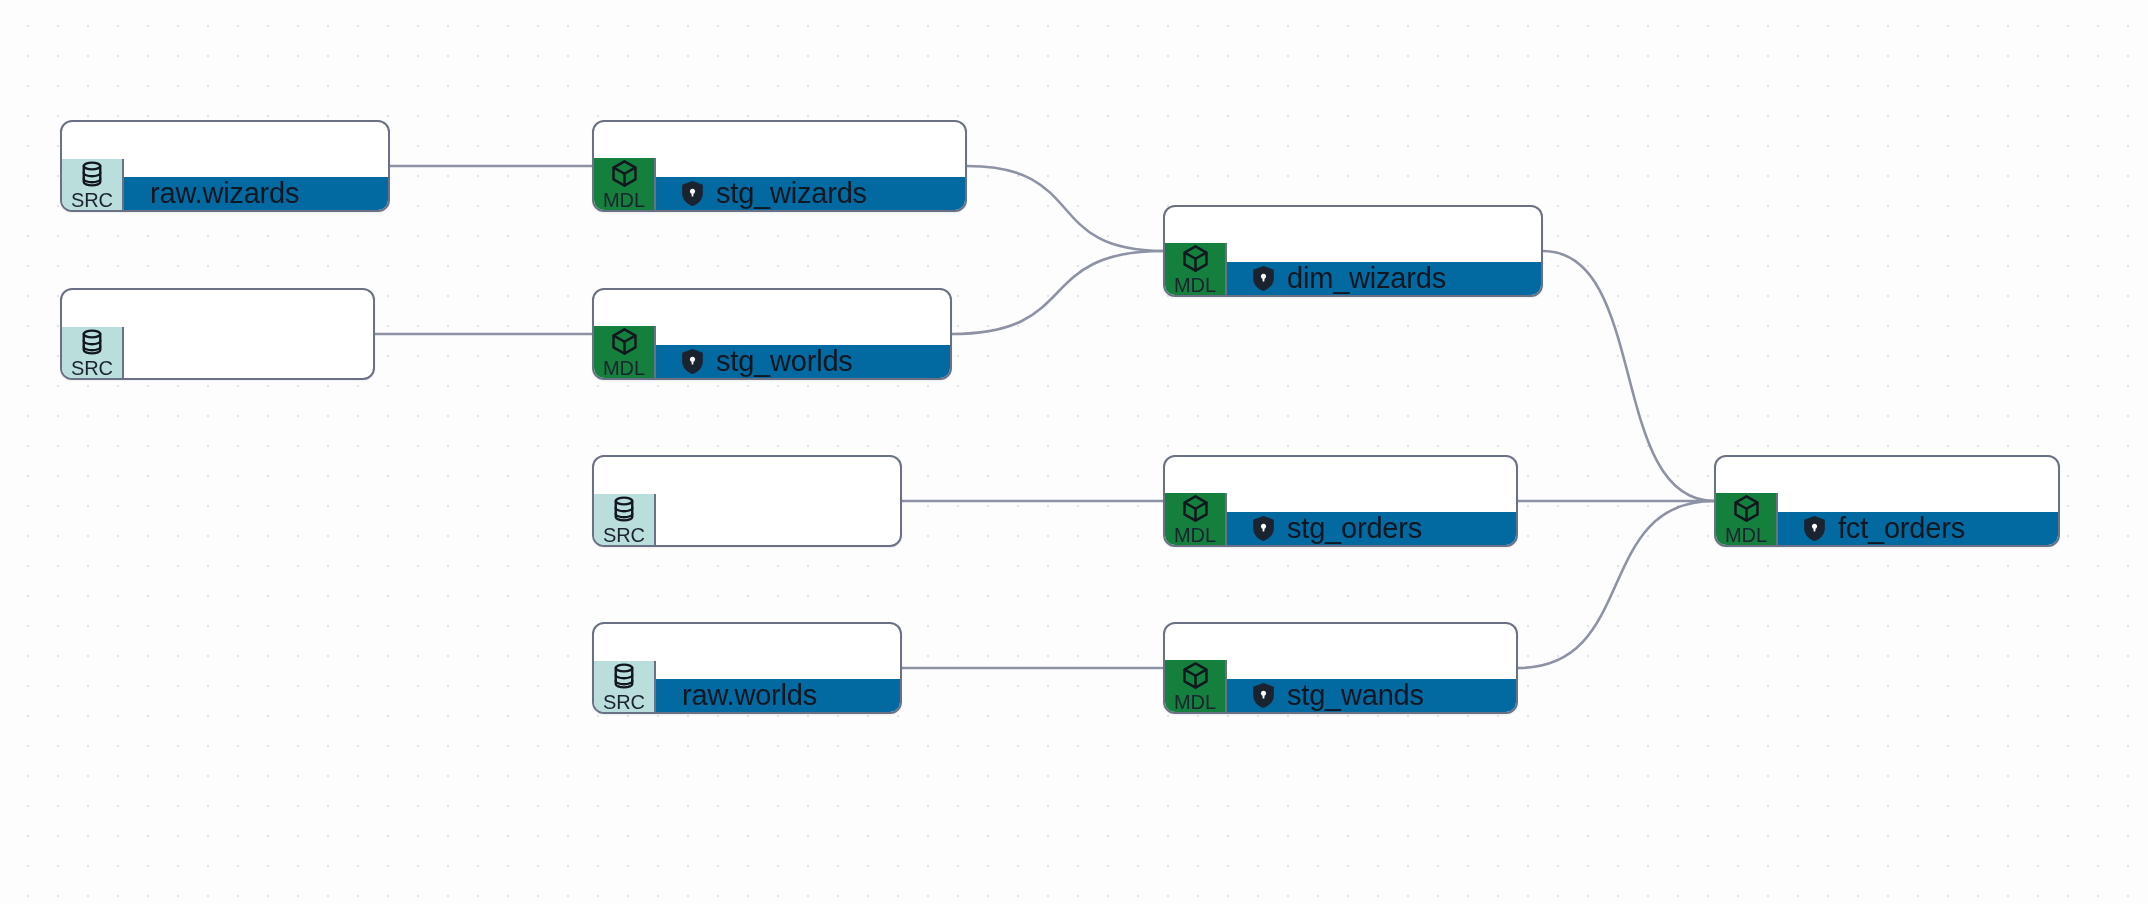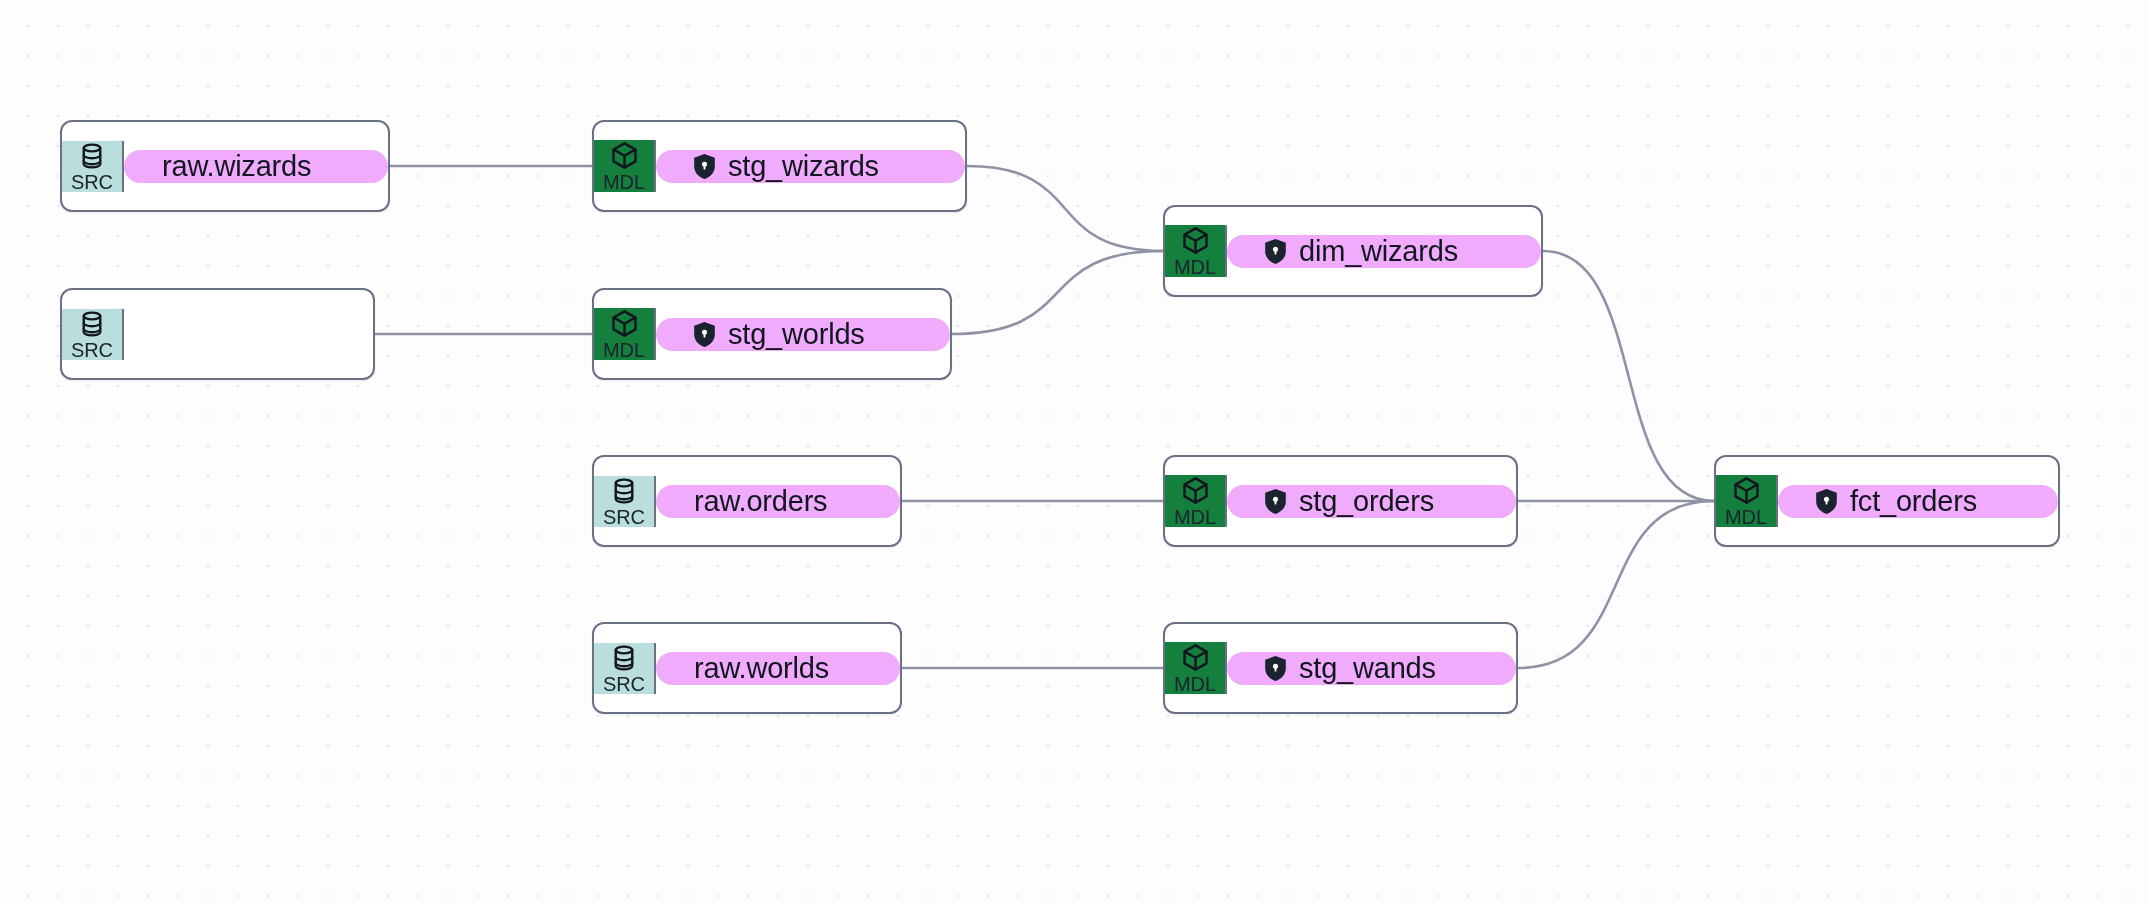--- a/index.html
+++ b/index.html
@@ -28,21 +28,21 @@
     left: 0;
     top: 0;
     width: 2148px;
     height: 904px;
     pointer-events: none;
   }
 
   .node {
     position: absolute;
     display: flex;
-    align-items: center;
+    align-items: flex-end;
     box-sizing: border-box;
     border: 2.2px solid #6b7185;
     border-radius: 12px;
     background: #ffffff;
     overflow: hidden;
     box-shadow: 0 1px 2px rgba(20,25,40,0.07);
   }
 
   .badge {
     flex: 0 0 auto;
@@ -66,24 +66,23 @@
     color: #1b2330;
     letter-spacing: -0.1px;
     font-weight: 400;
   }
 
   .node-body {
     flex: 1 1 auto;
     display: flex;
     align-items: center;
     gap: 11px;
-    padding: 0 36px;
-    background: #f0abfc;
+    padding: 0 24px;
+    background: #0369a1;
     min-width: 0;
-    border-radius: 17px;
   }
 
   .shield-icon { flex: 0 0 auto; display: block; }
 
   .node-label {
     font-size: 29px;
     color: #12161f;
     white-space: nowrap;
     letter-spacing: -0.2px;
   }
@@ -142,23 +141,20 @@
           <span>
             <svg width="30" height="30" viewBox="0 0 24 24" fill="none" stroke="#12161f" stroke-width="1.9" stroke-linecap="round" stroke-linejoin="round">
     <ellipse cx="12" cy="5.6" rx="6.6" ry="2.7"></ellipse>
     <path d="M5.4 5.6v12.8c0 1.5 2.95 2.7 6.6 2.7s6.6-1.2 6.6-2.7V5.6"></path>
     <path d="M5.4 11.1c0 1.5 2.95 2.7 6.6 2.7s6.6-1.2 6.6-2.7"></path>
     <path d="M5.4 15.9c0 1.5 2.95 2.7 6.6 2.7s6.6-1.2 6.6-2.7"></path>
   </svg>
           </span>
           <span class="badge-text">SRC</span>
         </div>
-        <div class="node-body">
-          <span class="node-label src-label">raw.orders</span>
-        </div>
       </div>
       <div class="node" style="left: 592px; top: 622px; width: 310px; height: 92px;">
         <div class="badge src">
           <span>
             <svg width="30" height="30" viewBox="0 0 24 24" fill="none" stroke="#12161f" stroke-width="1.9" stroke-linecap="round" stroke-linejoin="round">
     <ellipse cx="12" cy="5.6" rx="6.6" ry="2.7"></ellipse>
     <path d="M5.4 5.6v12.8c0 1.5 2.95 2.7 6.6 2.7s6.6-1.2 6.6-2.7V5.6"></path>
     <path d="M5.4 11.1c0 1.5 2.95 2.7 6.6 2.7s6.6-1.2 6.6-2.7"></path>
     <path d="M5.4 15.9c0 1.5 2.95 2.7 6.6 2.7s6.6-1.2 6.6-2.7"></path>
   </svg>

